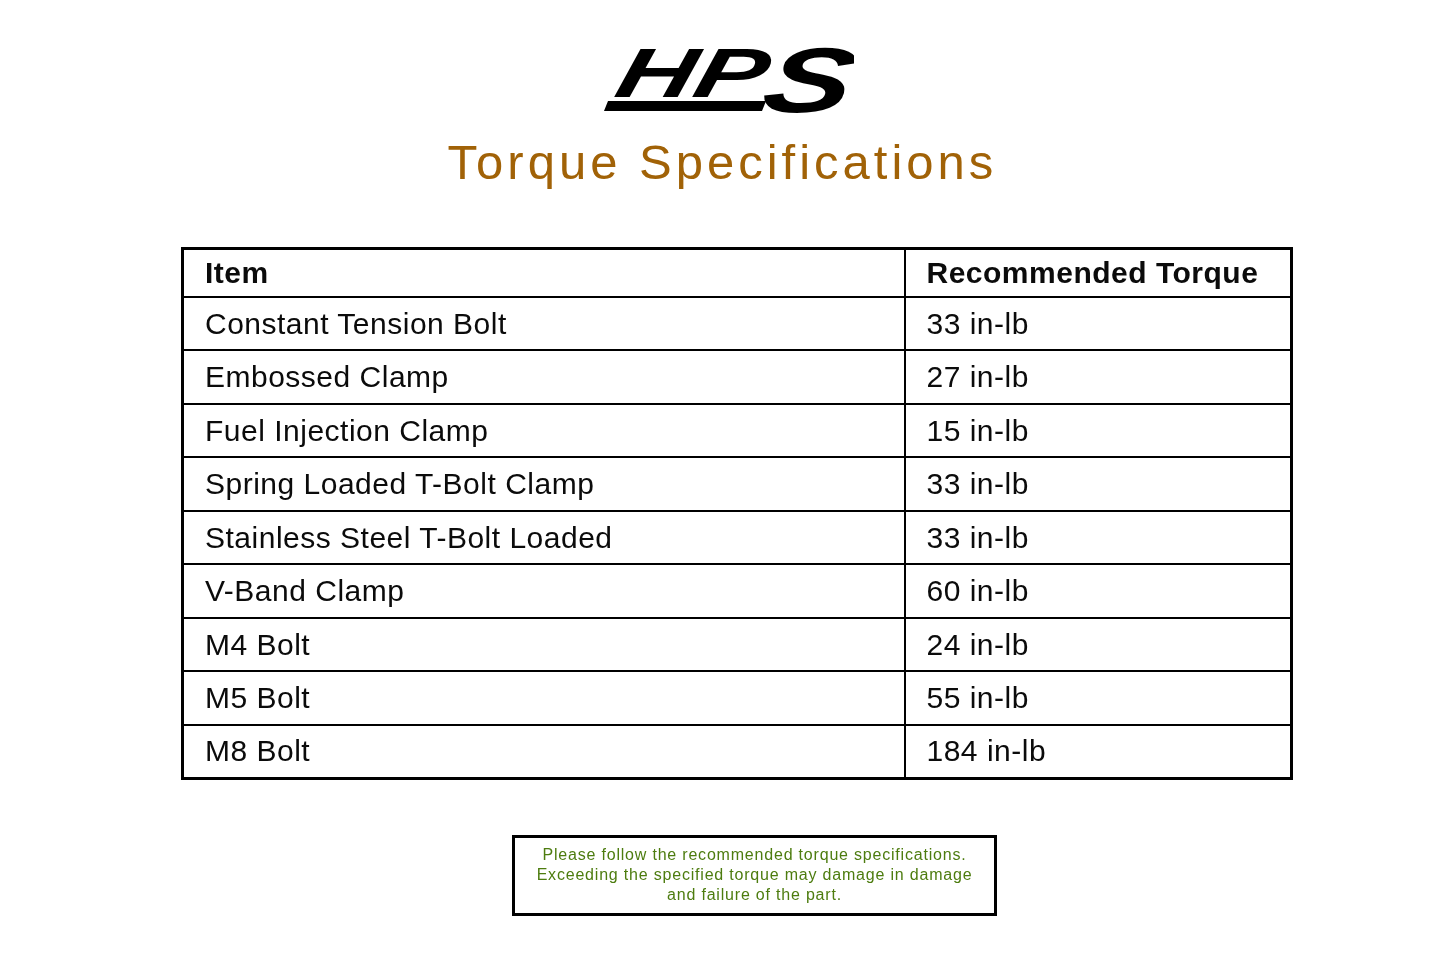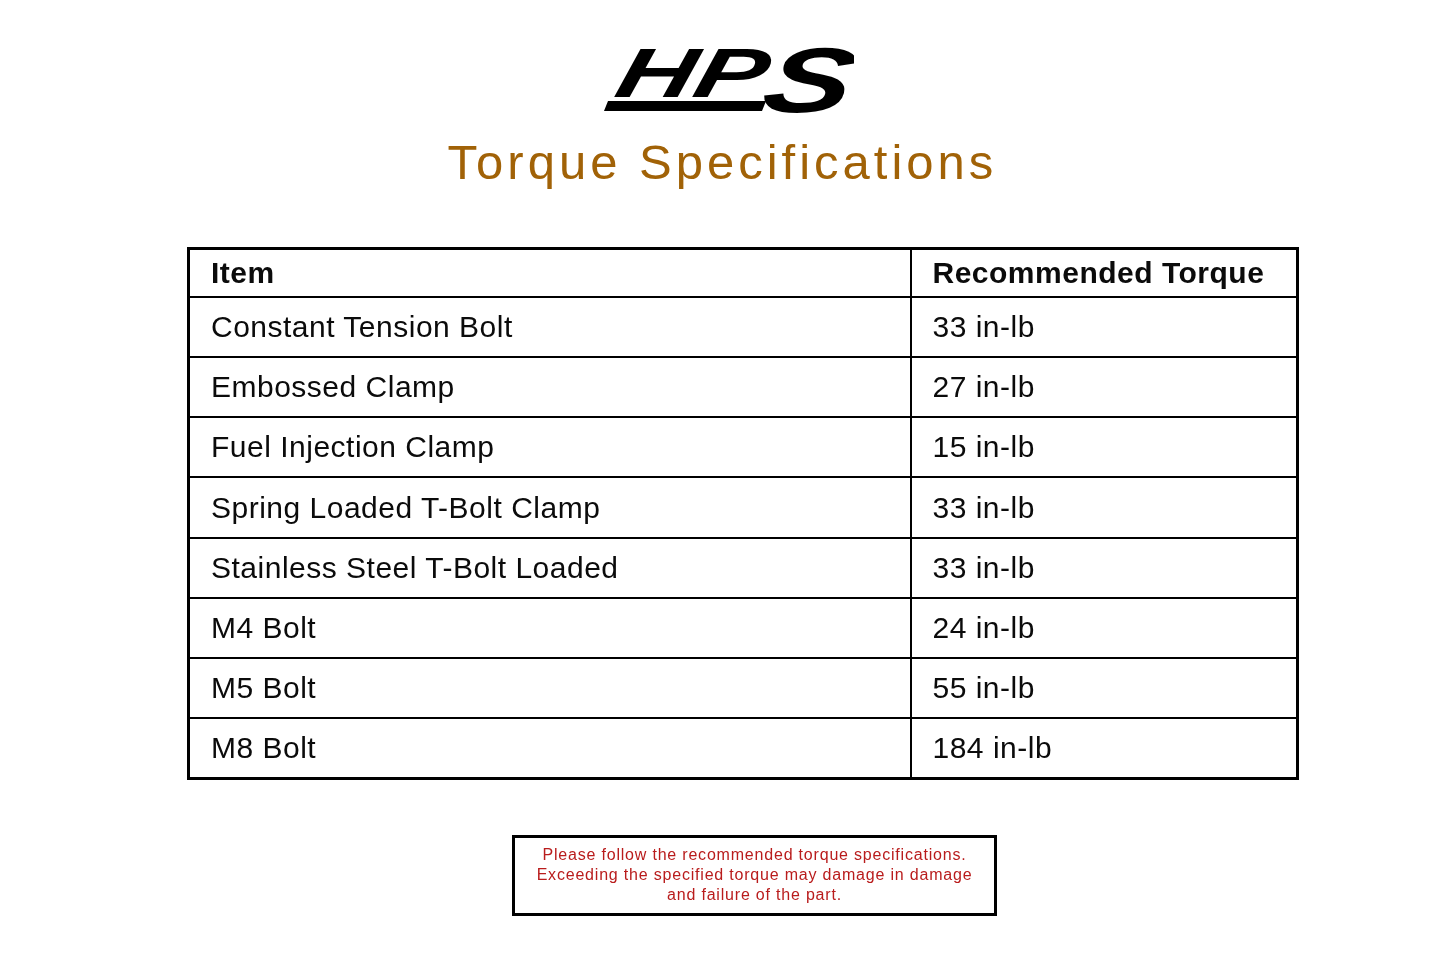--- a/index.html
+++ b/index.html
@@ -46,21 +46,21 @@
     font-size: 49px;
     font-weight: 400;
     letter-spacing: 4px;
     color: #a16207;
     white-space: nowrap;
   }
 
   
   .spec-table {
     position: absolute;
-    left: 187px;
+    left: 181px;
     top: 247px;
     width: 1109px;
     height: 533px;
     border-collapse: collapse;
     table-layout: fixed;
     border: 3px solid #000;
   }
   .spec-table th,
   .spec-table td {
     border: 2px solid #000;
@@ -86,21 +86,21 @@
     left: 512px;
     top: 835px;
     width: 485px;
     box-sizing: border-box;
     border: 3px solid #000;
     padding: 7px 4px 8px 4px;
     text-align: center;
     font-size: 16px;
     letter-spacing: 0.8px;
     line-height: 20px;
-    color: #b91c1c;
+    color: #4d7c0f;
   }
   .note-line { white-space: nowrap; }
 </style>
 </head>
 <body>
 
 <div class="logo-wrap">
   <svg width="262" height="78" viewBox="0 0 262 74">
     <g fill="#000000" transform="skewX(-14) translate(26,0)">
       <text x="8" y="55" class="logo-hp-text" font-size="70" textLength="150" lengthAdjust="spacingAndGlyphs">HP</text>
@@ -140,20 +140,24 @@
     </tr>
     <tr>
       <td>Spring Loaded T-Bolt Clamp</td>
       <td>33 in-lb</td>
     </tr>
     <tr>
       <td>Stainless Steel T-Bolt Loaded</td>
       <td>33 in-lb</td>
     </tr>
     <tr>
+      <td>V-Band Clamp</td>
+      <td>60 in-lb</td>
+    </tr>
+    <tr>
       <td>M4 Bolt</td>
       <td>24 in-lb</td>
     </tr>
     <tr>
       <td>M5 Bolt</td>
       <td>55 in-lb</td>
     </tr>
     <tr>
       <td>M8 Bolt</td>
       <td>184 in-lb</td>

